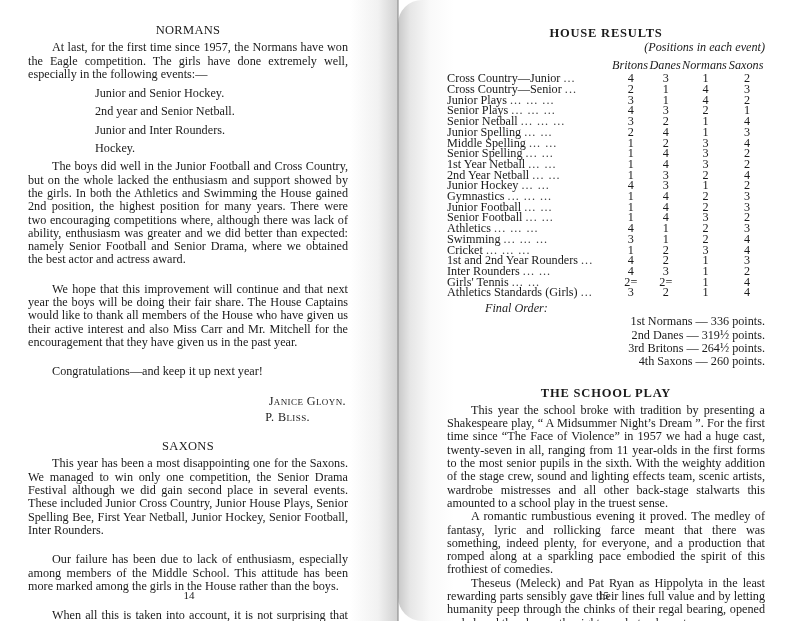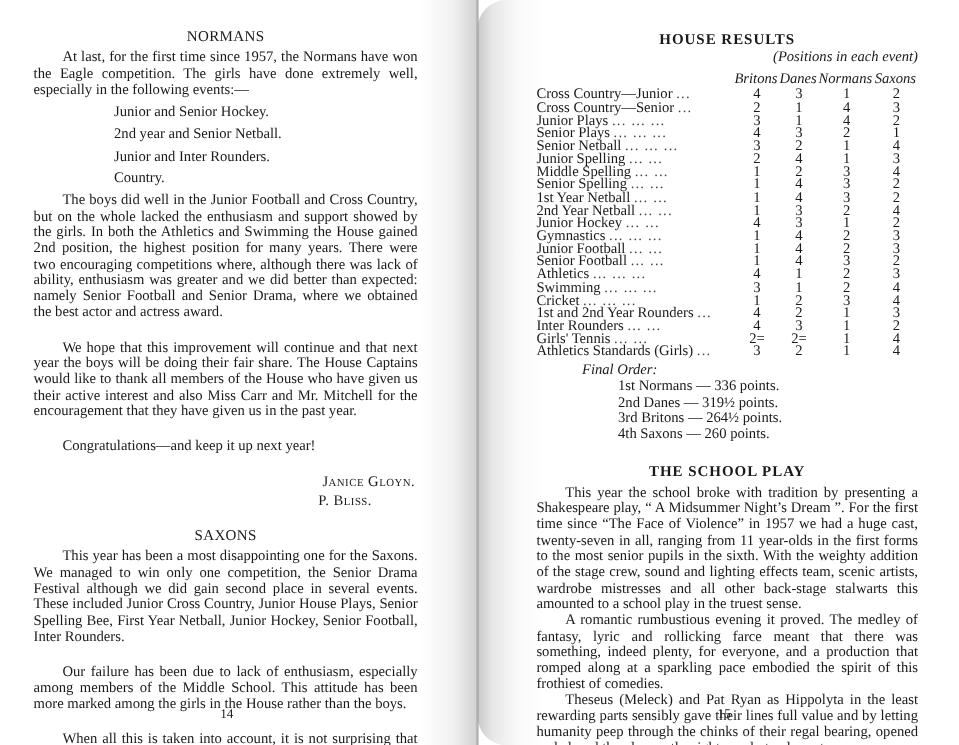--- a/index.html
+++ b/index.html
@@ -34,36 +34,36 @@
 
   .sub { text-align: right; font-style: italic; margin-bottom: 5px; }
   table.results { border-collapse: collapse; width: 318px; font-size: 12.2px; line-height: 10.7px; }
   table.results th { font-style: italic; font-weight: normal; text-align: left; padding: 0 0 3px 0; }
   table.results td { padding: 0; }
   table.results td.ev { white-space: nowrap; width: 165px; }
   table.results td.n { text-align: center; }
   .dots { color: #444; letter-spacing: 1px; }
   .final { margin-top: 4px; padding-left: 38px; }
   .final .lbl { font-style: italic; }
-  .final .rank { padding-left: 30px; line-height: 13.3px; }
+  .final .rank { padding-left: 30px; line-height: 13.3px; text-align: right; }
   .play { margin-top: 18px; }
 </style>
 </head>
 <body>
 
 <div class="spread">
   <div class="page page-left">
     <div class="col-left">
       <h2 class="section">NORMANS</h2>
       <p>At last, for the first time since 1957, the Normans have won the Eagle competition. The girls have done extremely well, especially in the following events:—</p>
       <div class="events">
         <div>Junior and Senior Hockey.</div>
         <div>2nd year and Senior Netball.</div>
         <div>Junior and Inter Rounders.</div>
-        <div>Country.</div>
+        <div>Hockey.</div>
       </div>
       <p>The boys did well in the Junior Football and Cross Country, but on the whole lacked the enthusiasm and support showed by the girls. In both the Athletics and Swimming the House gained 2nd position, the highest position for many years. There were two encouraging competitions where, although there was lack of ability, enthusiasm was greater and we did better than expected: namely Senior Football and Senior Drama, where we obtained the best actor and actress award.</p>
       <p>We hope that this improvement will continue and that next year the boys will be doing their fair share. The House Captains would like to thank all members of the House who have given us their active interest and also Miss Carr and Mr. Mitchell for the encouragement that they have given us in the past year.</p>
       <p>Congratulations—and keep it up next year!</p>
       <div class="sig gap">Janice Gloyn.</div>
       <div class="sig second" style="margin-top:3px">P. Bliss.</div>
 
       <h2 class="section" style="margin-top:16px">SAXONS</h2>
       <p>This year has been a most disappointing one for the Saxons. We managed to win only one competition, the Senior Drama Festival although we did gain second place in several events. These included Junior Cross Country, Junior House Plays, Senior Spelling Bee, First Year Netball, Junior Hockey, Senior Football, Inter Rounders.</p>
       <p>Our failure has been due to lack of enthusiasm, especially among members of the Middle School. This attitude has been more marked among the girls in the House rather than the boys.</p>

